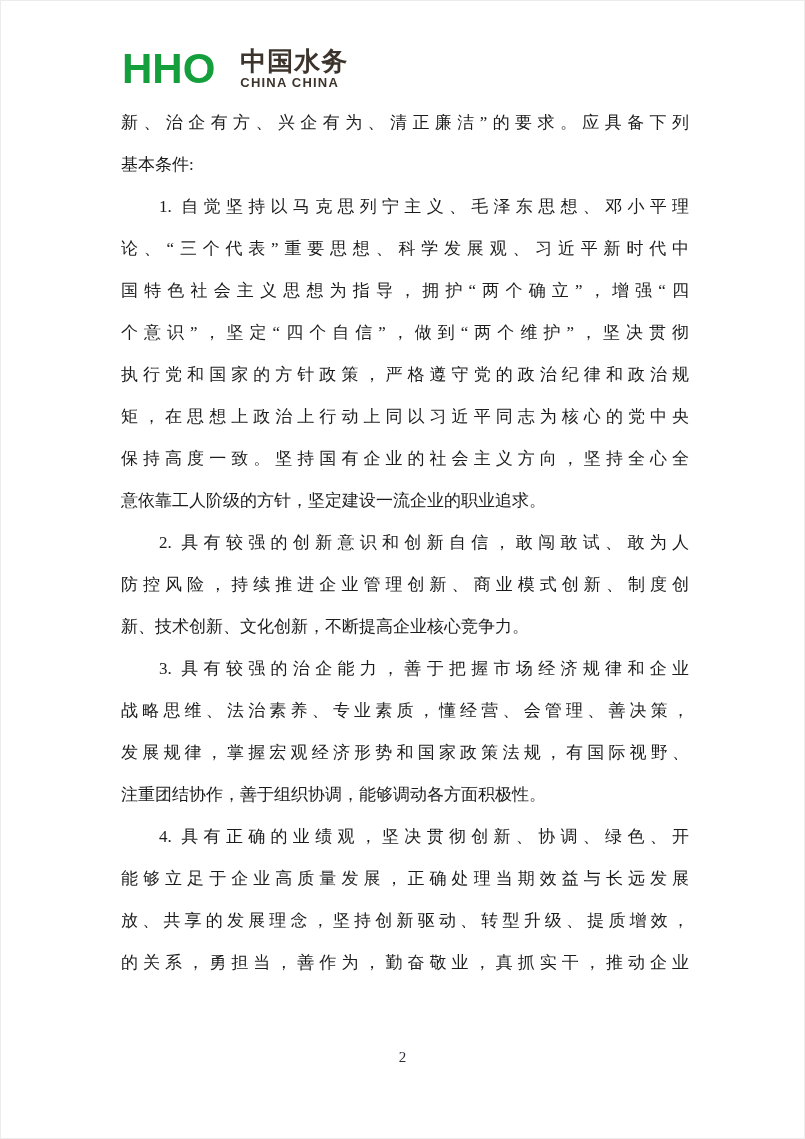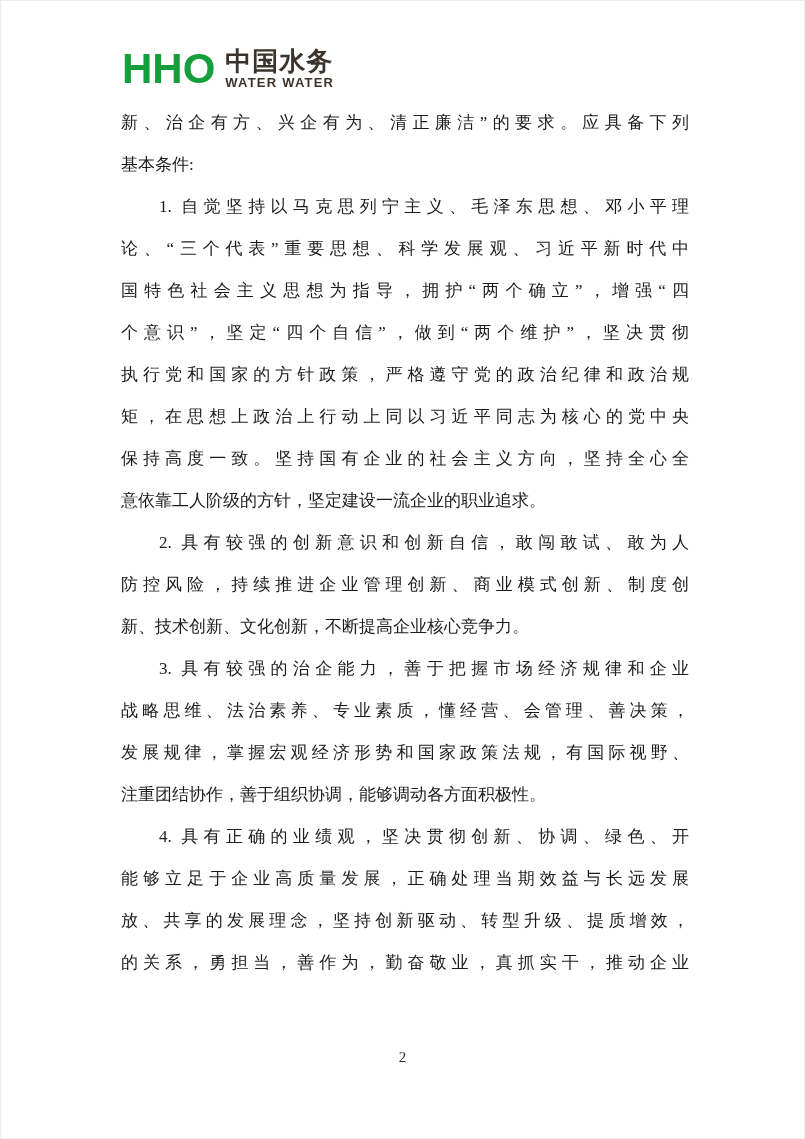--- a/index.html
+++ b/index.html
@@ -14,21 +14,21 @@
     position: absolute; inset: 0;
     background: #ffffff;
     border: 1px solid #ececec;
   }
   
   .logo {
     position: absolute;
     top: 47px; left: 121px;
     display: flex;
     align-items: center;
-    gap: 10px;
+    gap: 25px;
   }
   .hho {
     color: var(--green, #149e3c);
     font-family: "Liberation Sans", "DejaVu Sans", sans-serif;
     font-weight: 800;
     font-size: 42px;
     line-height: 1;
     letter-spacing: 0px;
   }
   .brand { display: flex; flex-direction: column; justify-content: center; }
@@ -82,21 +82,21 @@
 </style>
 </head>
 <body>
 
 <div class="page">
 
   <div class="logo">
     <span class="hho">HHO</span>
     <div class="brand">
       <div class="brand-cn">中国水务</div>
-      <div class="brand-en">WATER WATER</div>
+      <div class="brand-en">CHINA CHINA</div>
     </div>
   </div>
 
   <div class="doc-body" id="doc-body">
       <div class="tline just">新、治企有方、兴企有为、清正廉洁”的要求。应具备下列</div>
       <div class="tline">基本条件:</div>
       <div class="tline just ind">1. 自觉坚持以马克思列宁主义、毛泽东思想、邓小平理</div>
       <div class="tline just">论、“三个代表”重要思想、科学发展观、习近平新时代中</div>
       <div class="tline just">国特色社会主义思想为指导，拥护“两个确立”，增强“四</div>
       <div class="tline just">个意识”，坚定“四个自信”，做到“两个维护”，坚决贯彻</div>

